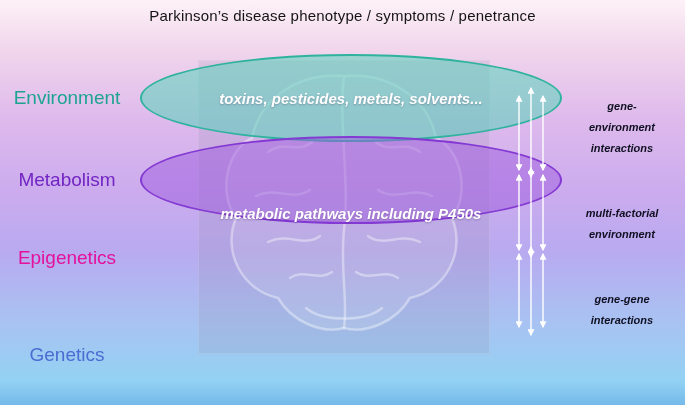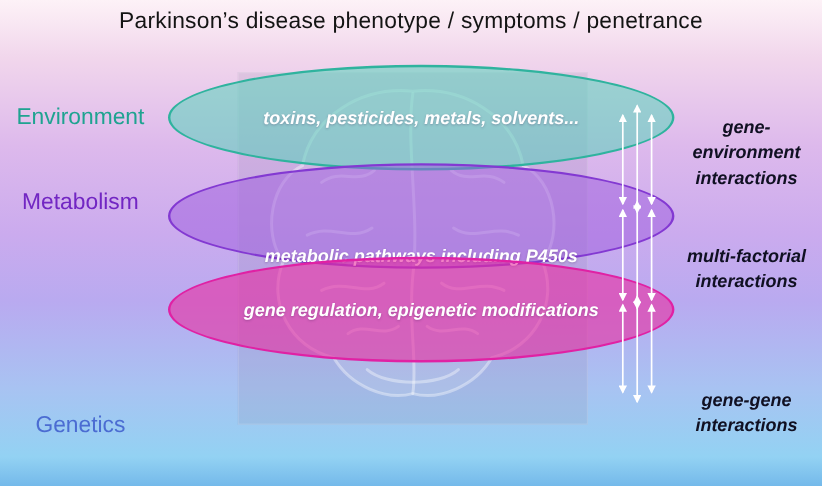--- a/index.html
+++ b/index.html
@@ -14,21 +14,21 @@
     height: 405px;
     overflow: hidden;
     background: linear-gradient(180deg,
       #fdf2f7 0%, #f1d6ec 12%, #ddb9ec 30%, #cbabee 48%,
       #b9aaf0 62%, #a8c3f2 80%, #93d2f3 94%, #74b9ea 100%);
   }
   .title {
     position: absolute;
     top: 7px; left: 0; width: 100%;
     text-align: center;
-    font-size: 19px;
+    font-size: 15px;
     color: #141414;
     letter-spacing: 0.2px;
     z-index: 6;
   }
   
   .brain {
     position: absolute;
     left: 198px; top: 60px;
     width: 292px; height: 294px;
     background: rgba(138,130,162,0.16);
@@ -67,48 +67,48 @@
   
   .side-label {
     position: absolute;
     left: 0; width: 134px;
     text-align: center;
     font-size: 19px;
     line-height: 26px;
     z-index: 5;
   }
   .l-env { top: 85px; }
-  .l-met { top: 156px; }
+  .l-met { top: 167px; }
   .l-epi { top: 245px; }
   .l-gen { top: 318px; margin-top: 24px; }
   
   .arrows {
     position: absolute;
     left: 0; top: 0;
     width: 685px; height: 405px;
     pointer-events: none;
     z-index: 4;
   }
   .arrows line { stroke-width: 1.4; }
   
   .annotation {
     position: absolute;
     left: 560px; width: 124px;
     text-align: center;
     font-style: italic;
     font-weight: bold;
-    font-size: 15px;
+    font-size: 11px;
     line-height: 21px;
     color: #101022;
     white-space: pre-line;
     z-index: 5;
   }
   .a-1 { top: 96px; }
   .a-2 { top: 203px; }
-  .a-3 { top: 289px; margin-top: 34px; }
+  .a-3 { top: 289px; }
 </style>
 </head>
 <body>
 
 <div class="figure">
 
   <div class="title">Parkinson’s disease phenotype / symptoms / penetrance</div>
 
   <div class="brain">
     <svg viewBox="0 0 292 294" aria-hidden="true">
@@ -125,26 +125,24 @@
       <path d="M108 248 C 124 262, 168 262, 184 248"></path>
     </svg>
   </div>
 
   <div class="ellipse e-env" style="border-color: rgb(47, 179, 158); background-color: rgba(88, 211, 188, 0.55);">
     <span class="content">toxins, pesticides, metals, solvents...</span>
   </div>
   <div class="ellipse e-met" style="border-color: rgb(131, 57, 210); background-color: rgba(158, 92, 221, 0.5);">
     <span class="content">metabolic pathways including P450s</span>
   </div>
-  <div class="ellipse e-epi" style="border-color: rgb(224, 33, 164); background-color: rgba(233, 43, 160, 0.6);">
-    <span class="content">gene regulation, epigenetic modifications</span>
-  </div>
 
   <div class="side-label l-env" style="color: rgb(31, 163, 145);">Environment</div>
   <div class="side-label l-met" style="color: rgb(114, 38, 195);">Metabolism</div>
+  <div class="side-label l-epi" style="color: rgb(227, 17, 158);">Epigenetics</div>
   <div class="side-label l-gen" style="color: rgb(75, 108, 210);">Genetics</div>
 
   <svg class="arrows" aria-hidden="true">
     <defs>
       <marker id="arr" viewBox="0 0 6 6" refX="5" refY="3" markerWidth="5" markerHeight="5" orient="auto-start-reverse">
         <path d="M0,0 L6,3 L0,6 Z" fill="#ffffff"></path>
       </marker>
     </defs>
     <g fill="none" style="stroke: rgb(255, 255, 255);">
       <line x1="519" y1="96" x2="519" y2="170" marker-start="url(#arr)" marker-end="url(#arr)"></line>
@@ -156,17 +154,17 @@
       <line x1="519" y1="254" x2="519" y2="327" marker-start="url(#arr)" marker-end="url(#arr)"></line>
       <line x1="531" y1="247" x2="531" y2="335" marker-start="url(#arr)" marker-end="url(#arr)"></line>
       <line x1="543" y1="254" x2="543" y2="327" marker-start="url(#arr)" marker-end="url(#arr)"></line>
     </g>
   </svg>
 
   <div class="annotation a-1">gene-
 environment
 interactions</div>
   <div class="annotation a-2">multi-factorial
-interactions</div>
+environment</div>
   <div class="annotation a-3">gene-gene
 interactions</div>
 
 </div>
 
 </body></html>

